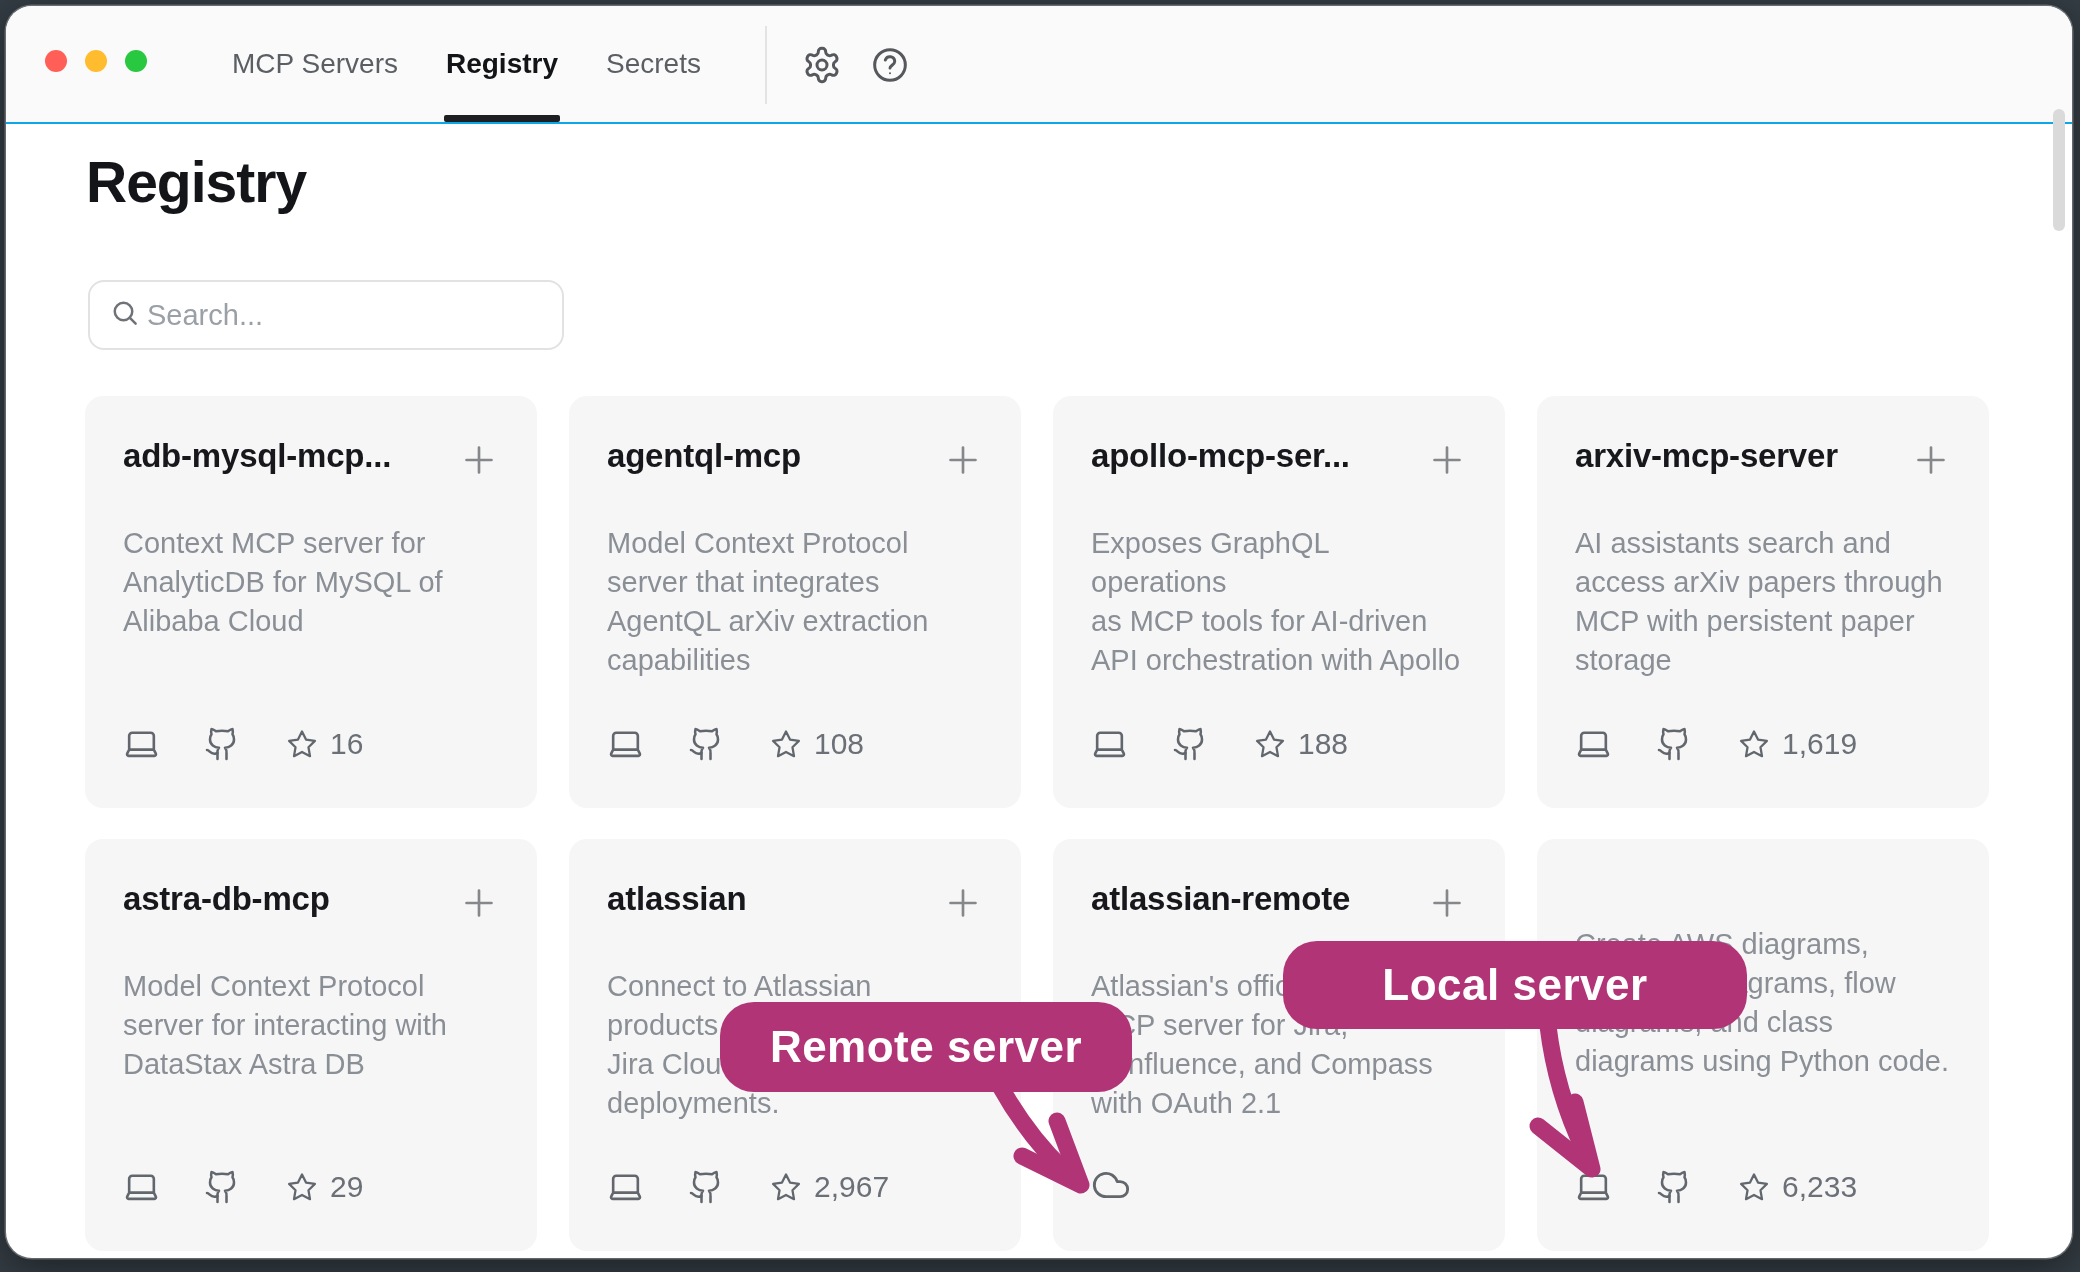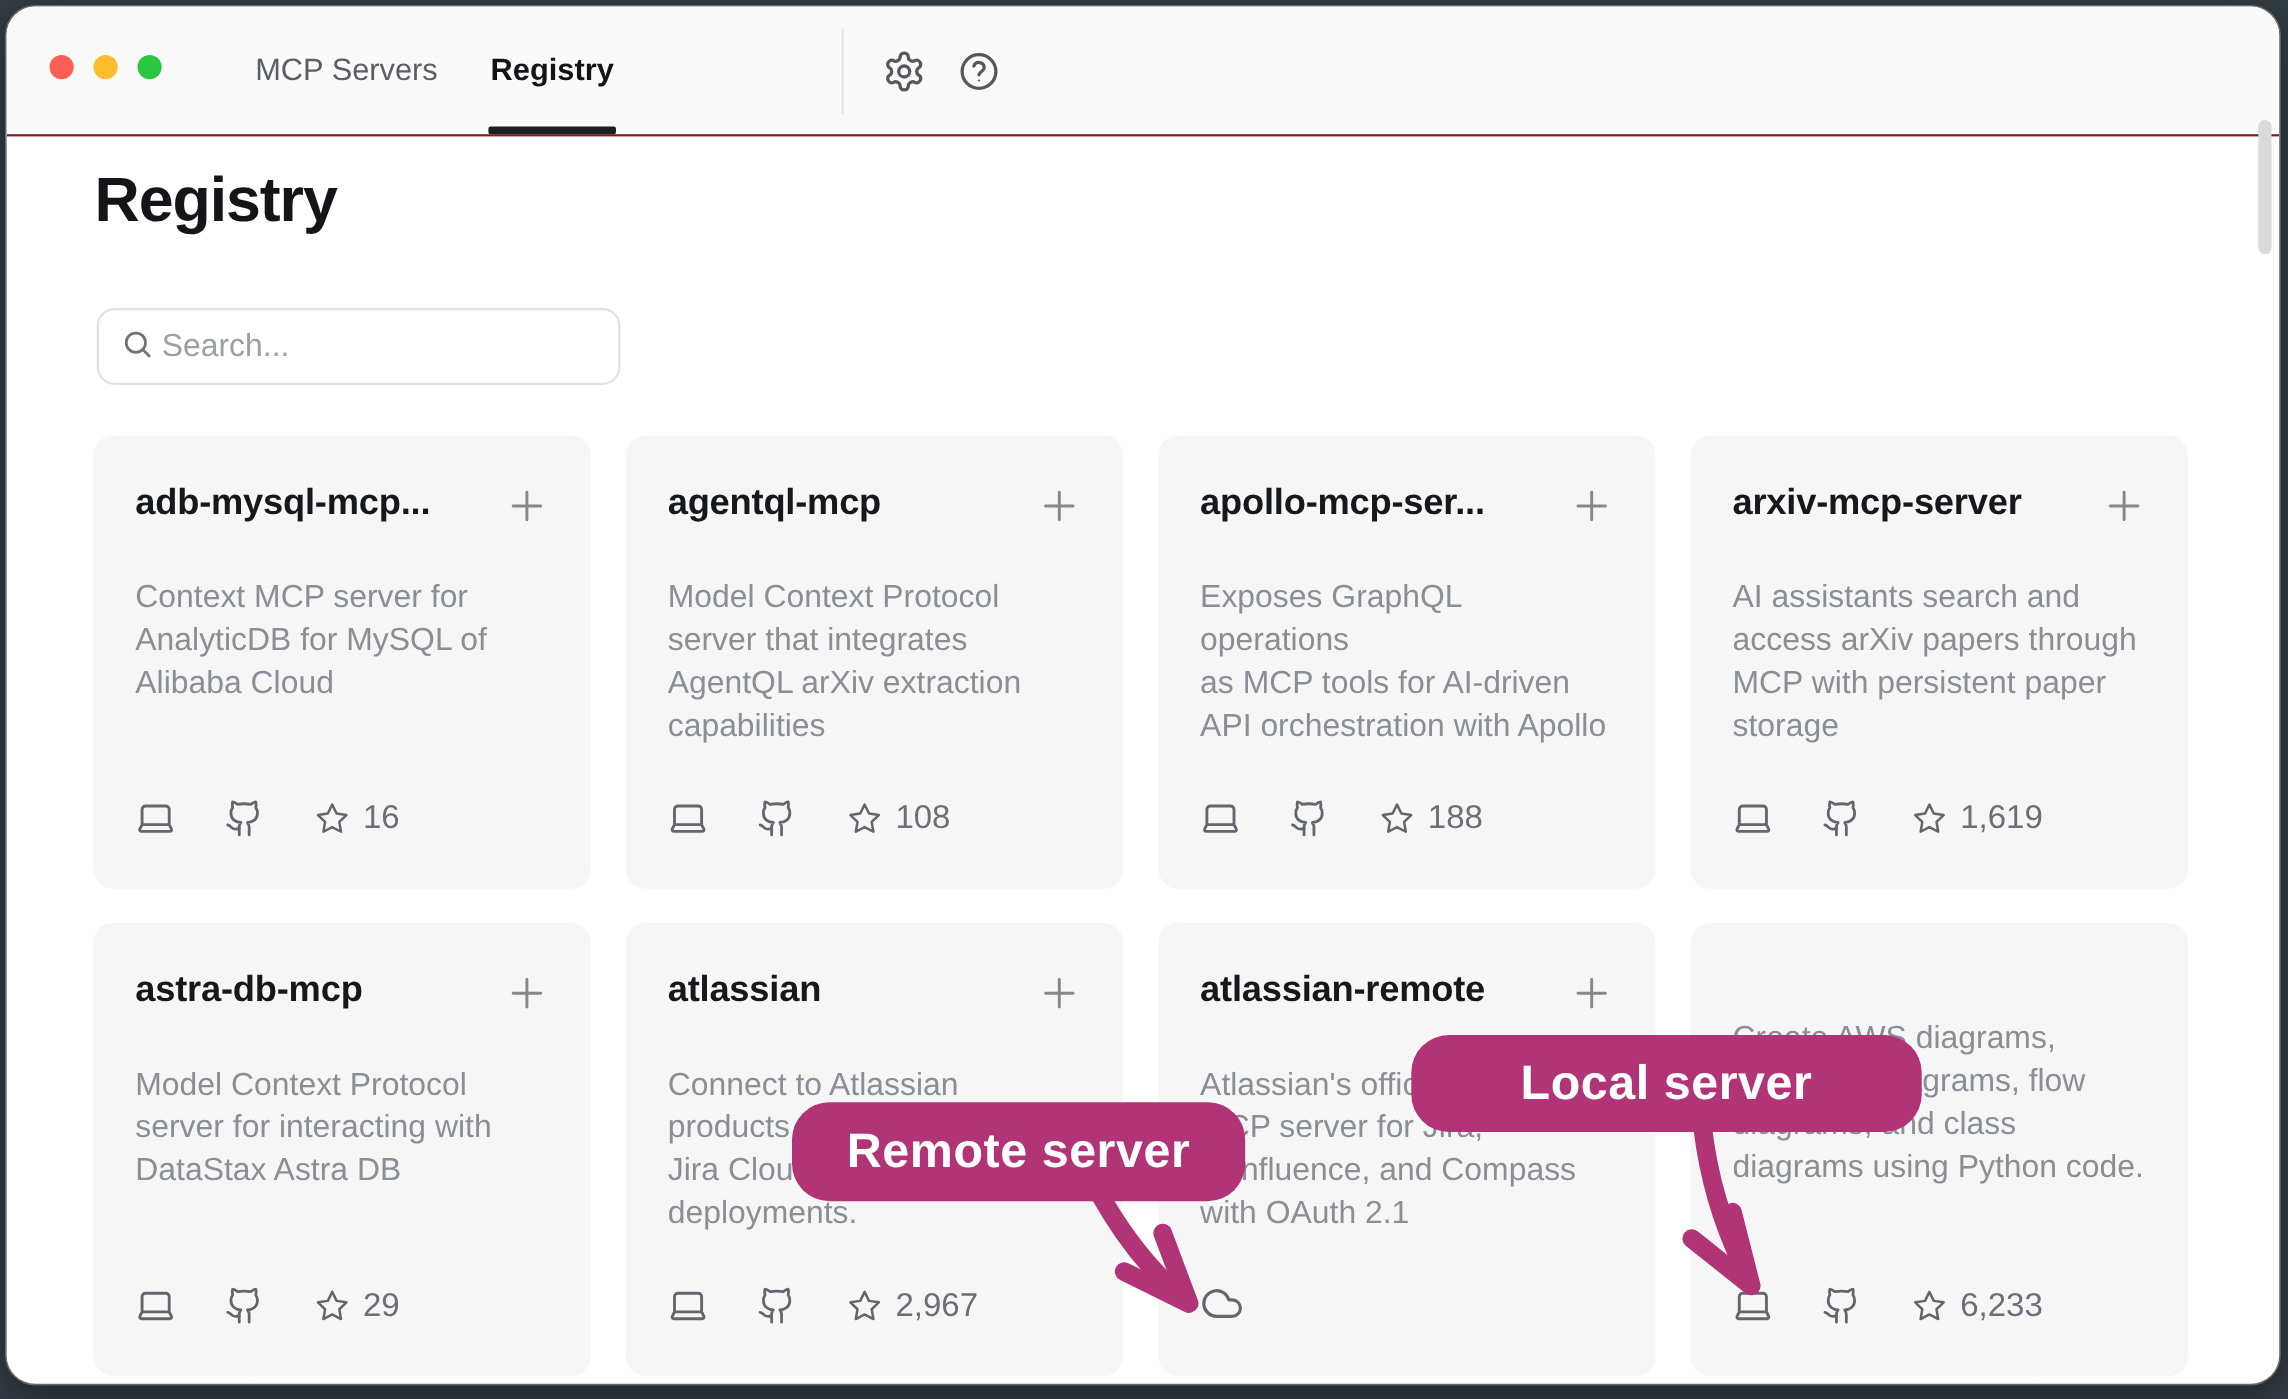--- a/index.html
+++ b/index.html
@@ -10,21 +10,21 @@
     -webkit-font-smoothing:antialiased;
   }
   
   .window{
     position:absolute;left:6px;top:6px;width:2066px;height:1252px;
     background:#ffffff;border-radius:26px;overflow:hidden;
     box-shadow:0 0 0 1.5px rgba(255,255,255,.28), 0 10px 40px rgba(0,0,0,.45);
   }
   .topbar{
     position:absolute;left:0;top:0;right:0;height:118px;
-    background:#fafafa;border-bottom:2px solid #7f1d1d;box-sizing:border-box;
+    background:#fafafa;border-bottom:2px solid #0ea5e9;box-sizing:border-box;
   }
   .lights{position:absolute;left:39px;top:44px;display:flex;gap:18px;}
   .light{width:22px;height:22px;border-radius:50%;cursor:pointer;}
   .light.red{background:#ff5f57}.light.yellow{background:#febc2e}.light.green{background:#28c840}
   .tabs{position:absolute;left:226px;top:0;bottom:0;display:flex;gap:48px;}
   .tab{display:flex;align-items:center;font-size:28px;color:#5b5f64;position:relative;cursor:pointer;white-space:nowrap;}
   .tab.active{color:#131417;font-weight:700;}
   .tab.active::after{content:"";position:absolute;left:-2px;right:-2px;bottom:0;height:7px;background:#1d1f21;border-radius:2px;}
   .tb-divider{position:absolute;left:759px;top:20px;width:2px;height:78px;background:#e3e3e3;}
   .iconbtn{position:absolute;top:39px;width:40px;height:40px;color:#55585c;cursor:pointer;}
@@ -84,20 +84,21 @@
   <div class="topbar">
     <div class="lights">
       <div class="light red"></div>
       <div class="light yellow"></div>
       <div class="light green"></div>
     </div>
 
     <div class="tabs">
       <div class="tab">MCP Servers</div>
       <div class="tab active">Registry</div>
+      <div class="tab">Secrets</div>
     </div>
 
     <div class="tb-divider"></div>
 
     <div class="iconbtn" id="settingsBtn">
       <span>
         <svg viewBox="0 0 24 24" fill="none" stroke="currentColor" stroke-width="1.8" stroke-linecap="round" stroke-linejoin="round">
           <path d="M12.22 2h-.44a2 2 0 0 0-2 2v.18a2 2 0 0 1-1 1.73l-.43.25a2 2 0 0 1-2 0l-.15-.08a2 2 0 0 0-2.73.73l-.22.38a2 2 0 0 0 .73 2.73l.15.1a2 2 0 0 1 1 1.72v.51a2 2 0 0 1-1 1.74l-.15.09a2 2 0 0 0-.73 2.73l.22.38a2 2 0 0 0 2.73.73l.15-.08a2 2 0 0 1 2 0l.43.25a2 2 0 0 1 1 1.73V20a2 2 0 0 0 2 2h.44a2 2 0 0 0 2-2v-.18a2 2 0 0 1 1-1.73l.43-.25a2 2 0 0 1 2 0l.15.08a2 2 0 0 0 2.73-.73l.22-.39a2 2 0 0 0-.73-2.73l-.15-.08a2 2 0 0 1-1-1.74v-.5a2 2 0 0 1 1-1.74l.15-.09a2 2 0 0 0 .73-2.73l-.22-.38a2 2 0 0 0-2.73-.73l-.15.08a2 2 0 0 1-2 0l-.43-.25a2 2 0 0 1-1-1.73V4a2 2 0 0 0-2-2z"></path>
           <circle cx="12" cy="12" r="3"></circle>
         </svg>

